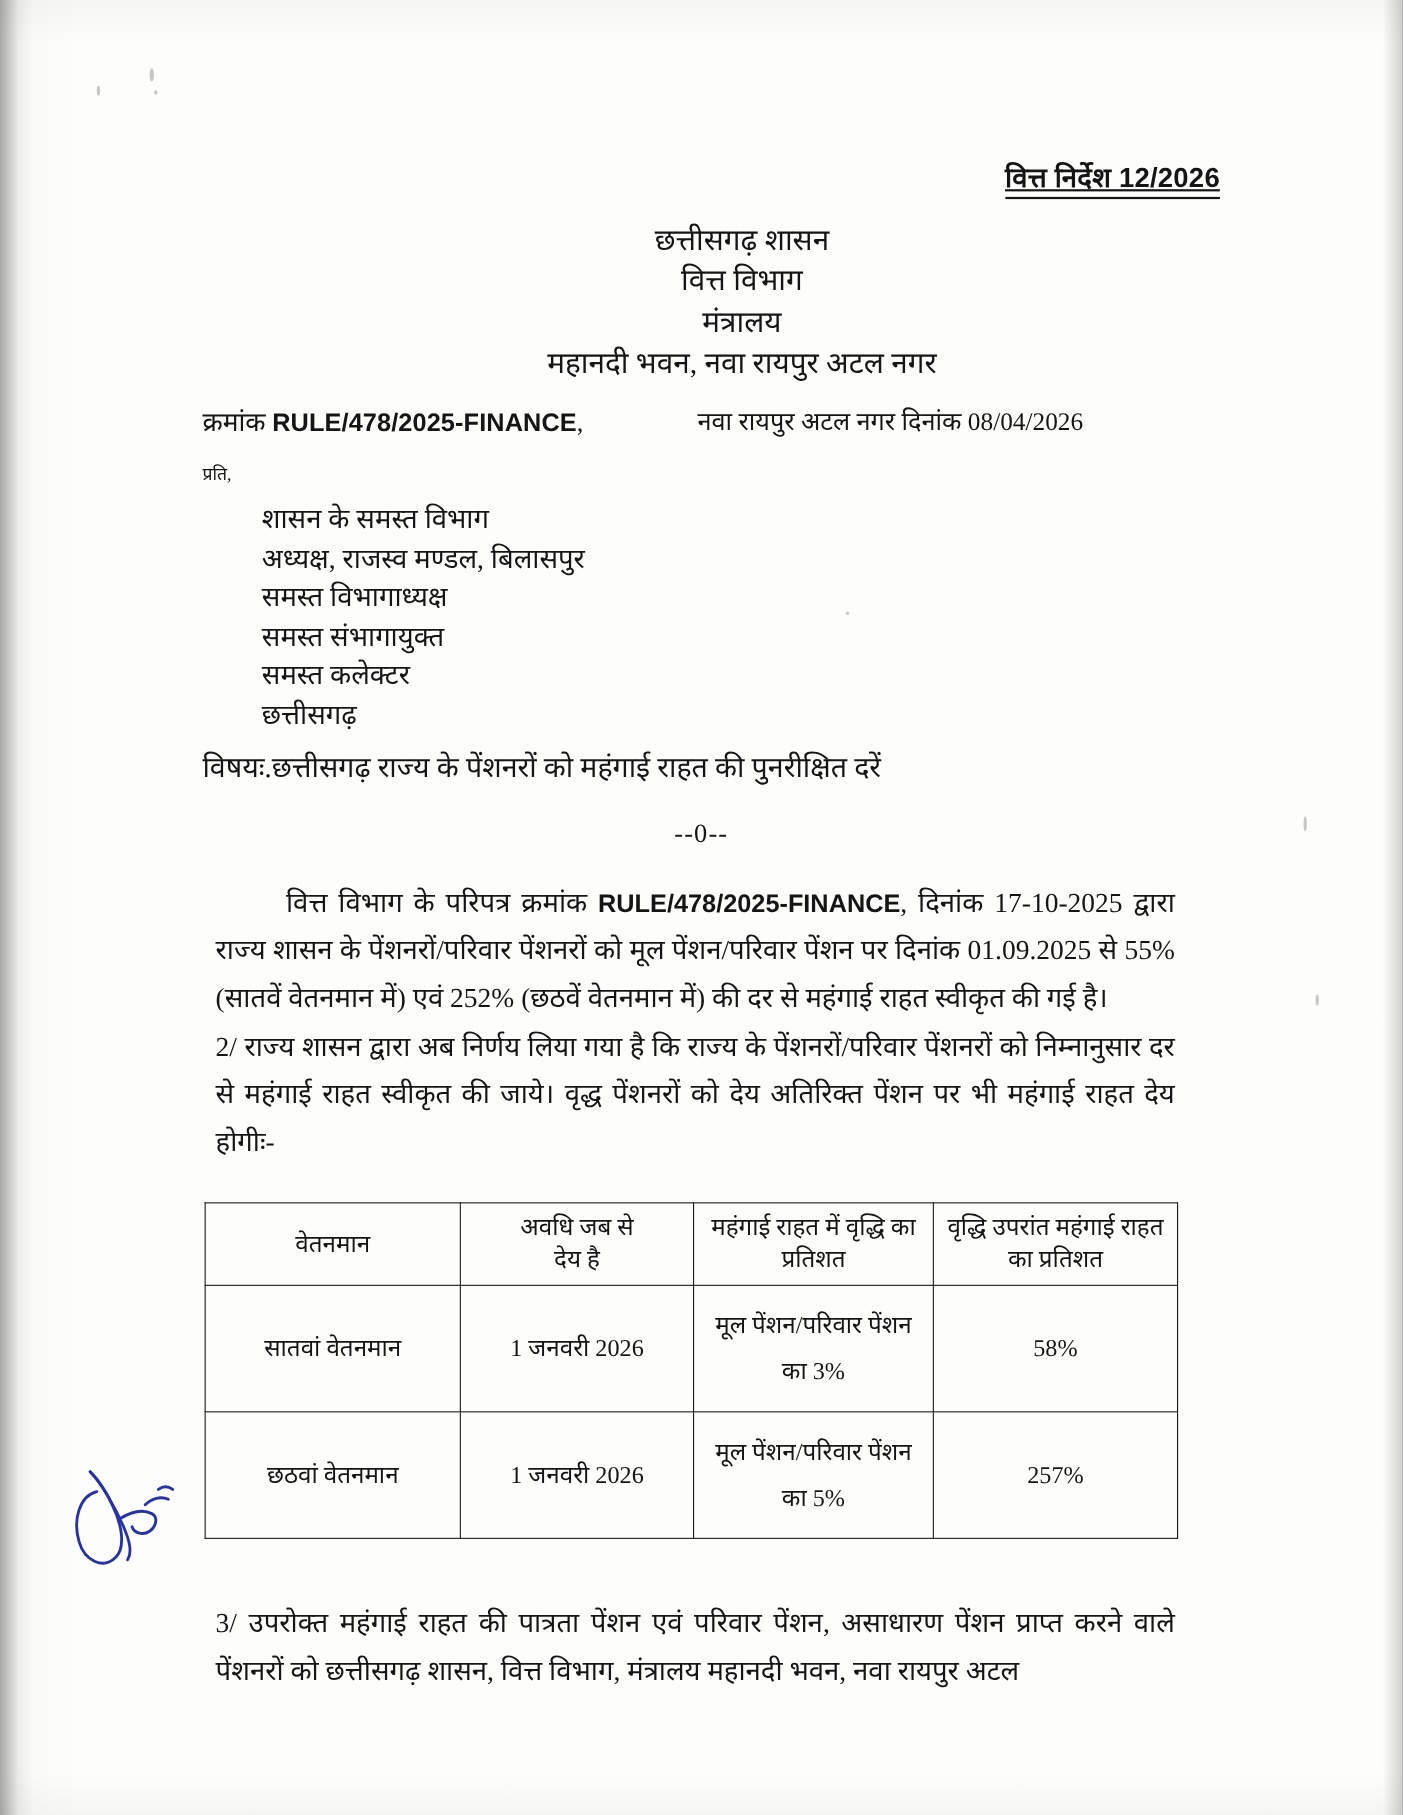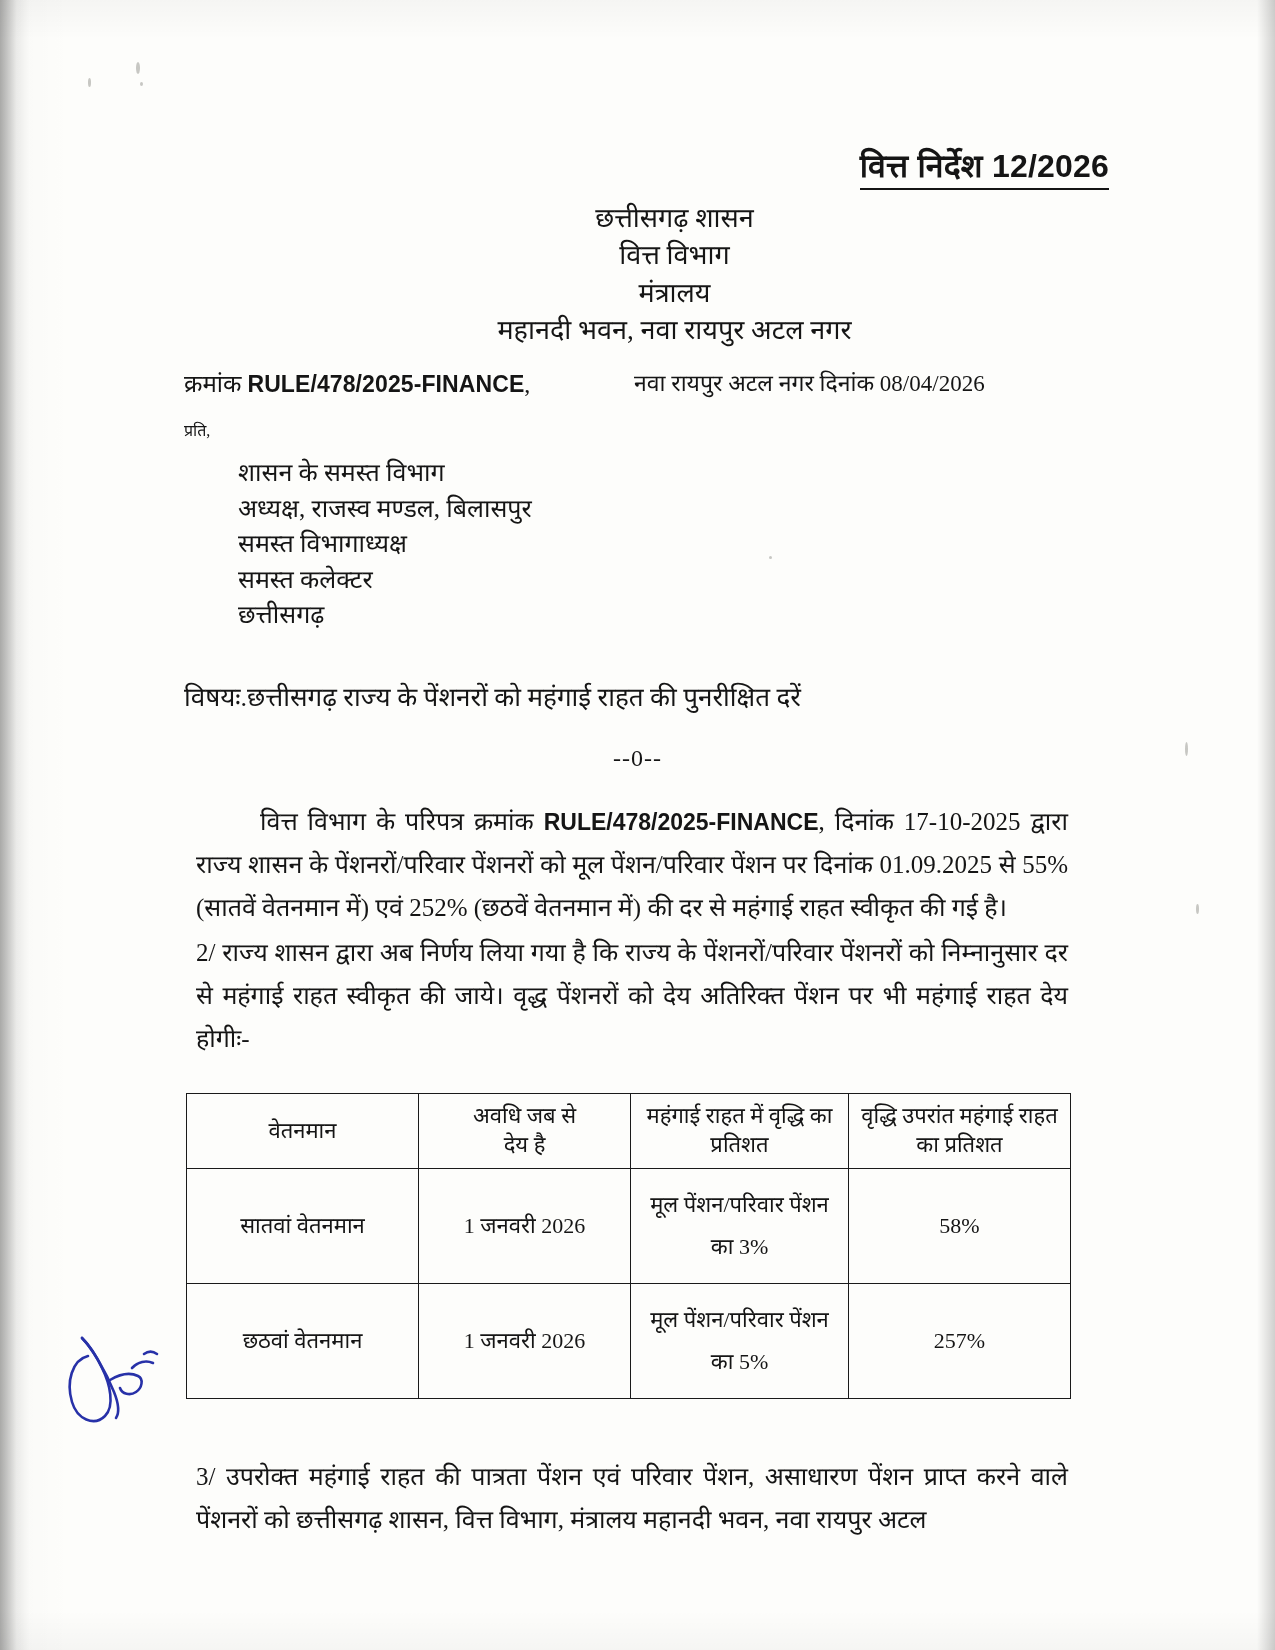--- a/index.html
+++ b/index.html
@@ -54,26 +54,27 @@
     inset: 0;
     padding: 0;
   }
 
   
   .doc-ref {
     position: absolute;
     top: 143px;
     right: 166px;
     font-family: "Liberation Sans", sans-serif;
-    font-size: 32px;
+    font-size: 25px;
     font-weight: 700;
     letter-spacing: .2px;
     border-bottom: 2px solid #141414;
     padding-bottom: 2px;
     white-space: nowrap;
+    text-decoration: underline;
   }
 
   .org-block {
     position: absolute;
     top: 200px;
     left: 0;
     width: 1275px;
     text-align: center;
     line-height: 1.38;
     margin-left: 37px;
@@ -237,20 +238,21 @@
         <span class="rulenum">RULE/478/2025-FINANCE</span><span>,</span>
       </span>
       <span class="ref-right">नवा रायपुर अटल नगर दिनांक 08/04/2026</span>
     </div>
 
     <div class="to-label">प्रति,</div>
     <div class="recipients">
       <div class="recipient-line">शासन के समस्त विभाग</div>
       <div class="recipient-line">अध्यक्ष, राजस्व मण्डल, बिलासपुर</div>
       <div class="recipient-line">समस्त विभागाध्यक्ष</div>
+      <div class="recipient-line">समस्त संभागायुक्त</div>
       <div class="recipient-line">समस्त कलेक्टर</div>
       <div class="recipient-line">छत्तीसगढ़</div>
     </div>
 
     <div class="subject">विषयः.छत्तीसगढ़ राज्य के पेंशनरों को महंगाई राहत की पुनरीक्षित दरें</div>
 
     <div class="separator">--0--</div>
 
     <div class="body-block">
       <p class="para indent"><span>वित्त विभाग के परिपत्र क्रमांक </span><span class="mono-num">RULE/478/2025-FINANCE</span><span>, दिनांक 17-10-2025 द्वारा राज्य शासन के पेंशनरों/परिवार पेंशनरों को मूल पेंशन/परिवार पेंशन पर दिनांक 01.09.2025 से 55% (सातवें वेतनमान में) एवं 252% (छठवें वेतनमान में) की दर से महंगाई राहत स्वीकृत की गई है।</span></p>

